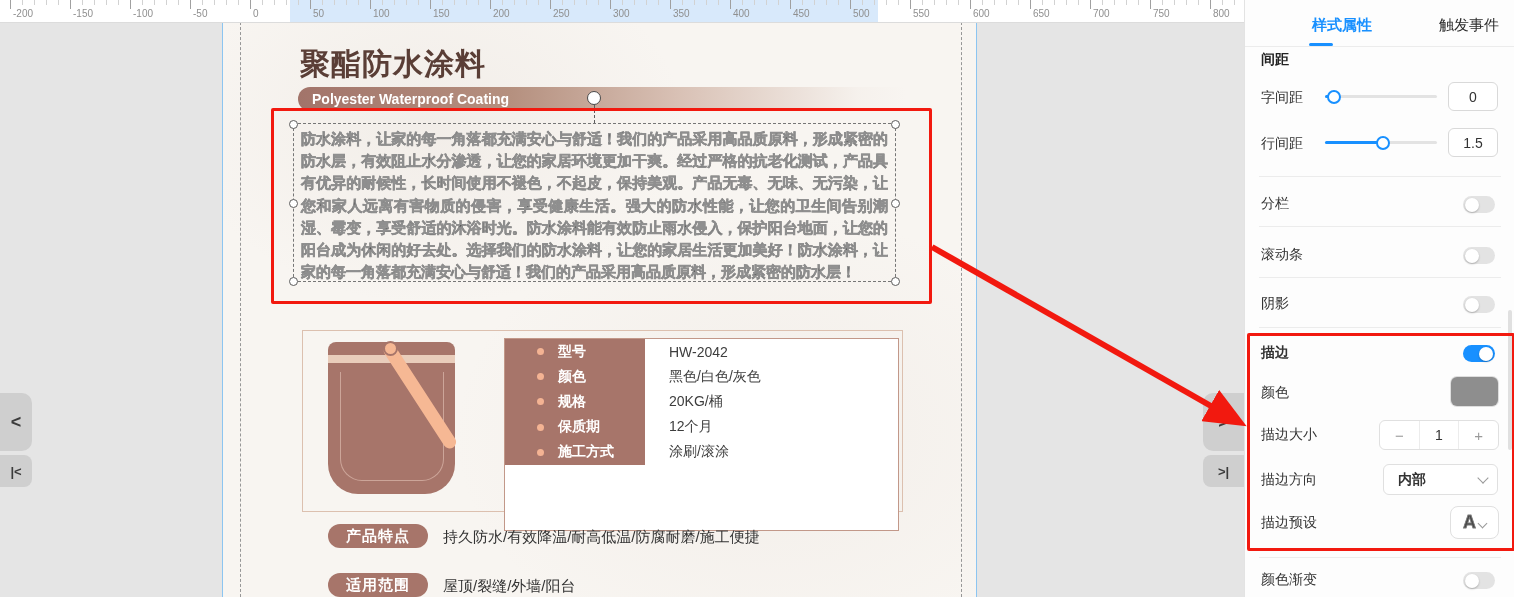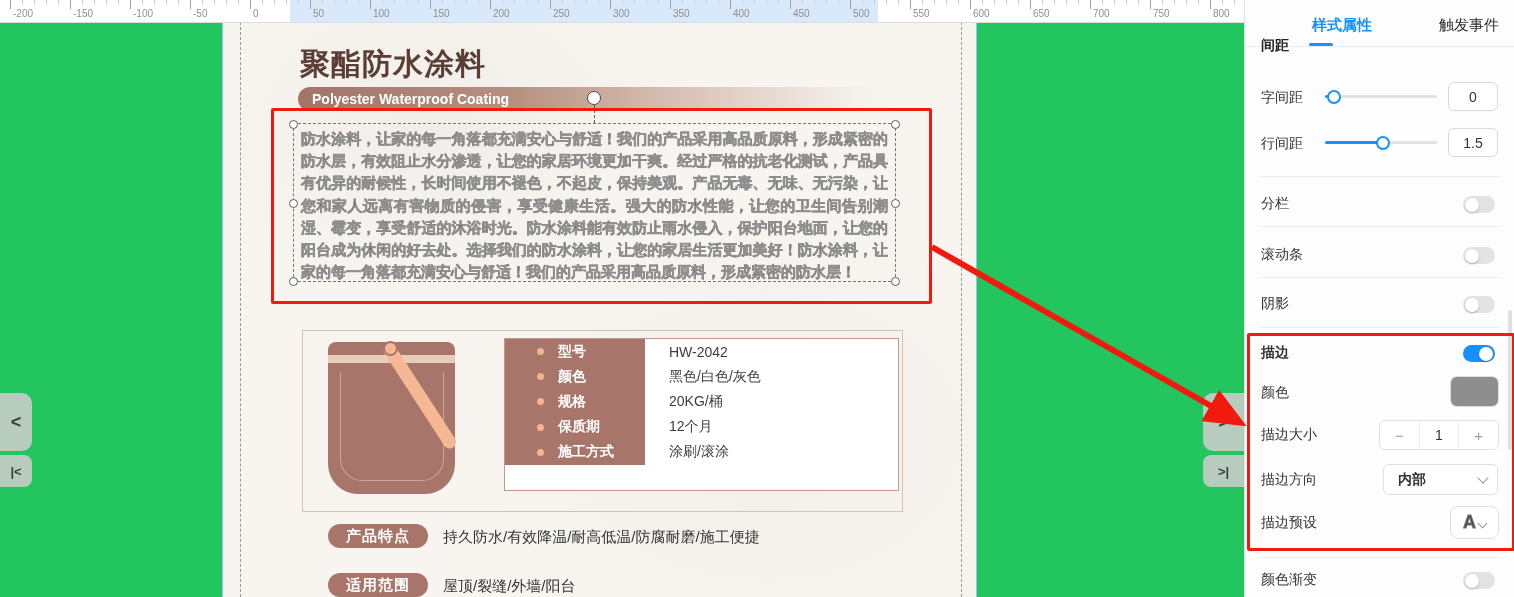--- a/index.html
+++ b/index.html
@@ -1,17 +1,17 @@
 <!DOCTYPE html>
 <html><head>
 <meta charset="utf-8">
 <style>
   html,body{margin:0;padding:0;}
   body{font-family:"Liberation Sans","DejaVu Sans",sans-serif;background:#fff;}
-  .stage{position:relative;width:1514px;height:597px;overflow:hidden;background:#22c55e;}
+  .stage{position:relative;width:1514px;height:597px;overflow:hidden;background:#e5e5e5;}
 
   
   .ruler{position:absolute;left:0;top:0;width:1244px;height:22px;background:#fff;border-bottom:1px solid #dcdcdc;z-index:6;}
   .ruler-highlight{position:absolute;left:290px;top:0;width:588px;height:22px;background:#d8e9fb;}
   .ruler::after{content:"";position:absolute;inset:0;
     background-image:repeating-linear-gradient(to right,#d2d2d2 0 1px,transparent 1px 12px);
     background-size:1244px 5px;background-repeat:no-repeat;background-position:10px 0;}
   .rtick{position:absolute;top:0;width:1px;height:9px;background:#a0a0a0;z-index:2;}
   .rlabel{position:absolute;top:8px;font-size:10px;color:#8f8f8f;z-index:2;white-space:nowrap;}
 
@@ -38,21 +38,21 @@
   .product-card{position:absolute;left:302px;top:330px;width:601px;height:182px;border:1px solid #dcc0af;box-sizing:border-box;}
 
   
   .bucket-body{position:absolute;left:328px;top:342px;width:127px;height:152px;background:#a7756a;border-radius:8px 8px 30px 30px;}
   .bucket-stripe{position:absolute;left:328px;top:355px;width:127px;height:8px;background:#e9cdbb;}
   .bucket-inner{position:absolute;left:340px;top:372px;width:102px;height:108px;border:1px solid rgba(250,225,210,.45);border-top:none;border-radius:0 0 22px 22px;}
   .bucket-handle{position:absolute;left:384px;top:344px;width:13px;height:122px;background:#f6b894;border-radius:7px;transform:rotate(-33deg);transform-origin:50% 7px;}
   .bucket-knob{position:absolute;left:383px;top:341px;width:15px;height:15px;border-radius:50%;background:#f6b894;border:2px solid #a7756a;box-sizing:border-box;}
 
   
-  .spec-table{position:absolute;left:504px;top:338px;width:395px;height:153px;border:1px solid #c29889;box-sizing:border-box;background:#fff;}
+  .spec-table{position:absolute;left:504px;top:338px;width:395px;height:193px;border:1px solid #c29889;box-sizing:border-box;background:#fff;}
   .spec-row{display:flex;height:25.17px;}
   .spec-label{width:140px;background:#a7756a;color:#fff;display:flex;align-items:center;font-size:14px;font-weight:700;}
   .spec-label .dot{width:7px;height:7px;border-radius:50%;background:#f4b393;margin:0 14px 0 32px;flex:none;}
   .spec-value{flex:1;display:flex;align-items:center;padding-left:24px;font-size:14px;color:#3d3d3d;background:#fff;}
 
   .pill{position:absolute;width:100px;height:24px;background:#a7756a;border-radius:12px;color:#fff;font-size:15px;font-weight:700;
     display:flex;align-items:center;justify-content:center;letter-spacing:1px;}
   .pill-desc{position:absolute;font-size:15px;color:#333;font-weight:500;}
 
   
@@ -64,21 +64,21 @@
   .nav-r2{left:1203px;top:455px;width:41px;height:32px;border-radius:8px 0 0 8px;font-size:13px;}
 
   
   .panel{position:absolute;left:1244px;top:0;width:270px;height:597px;background:#fdfdfd;border-left:1px solid #e3e3e3;box-sizing:border-box;z-index:6;}
   .tab{position:absolute;top:16px;font-size:15px;color:#2b2b2b;cursor:pointer;margin-left:28px;}
   .tab.active{color:#1890ff;font-weight:700;}
   .tab-indicator{position:absolute;left:64px;top:43px;width:24px;height:3px;border-radius:2px;background:#1890ff;}
   .pdivider{position:absolute;left:14px;width:242px;height:1px;background:#ececec;}
   .pdivider.full{left:0;width:270px;top:46px;}
   .plabel{position:absolute;left:16px;font-size:14px;color:#333;}
-  .ptitle{position:absolute;left:16px;top:37px;font-size:14px;font-weight:700;color:#222;}
+  .ptitle{position:absolute;left:16px;top:51px;font-size:14px;font-weight:700;color:#222;}
 
   .slider{position:absolute;height:3px;background:#e3e3e3;border-radius:2px;width:112px;left:80px;}
   .slider .fill{position:absolute;left:0;top:0;height:3px;background:#1890ff;border-radius:2px;}
   .slider .sknob{position:absolute;top:-5.5px;width:14px;height:14px;border-radius:50%;background:#fff;border:2px solid #1890ff;box-sizing:border-box;margin-left:-7px;}
   .valuebox{position:absolute;left:203px;width:50px;height:29px;border:1px solid #d9d9d9;border-radius:6px;background:#fff;box-sizing:border-box;
     display:flex;align-items:center;justify-content:center;font-size:14px;color:#333;}
 
   .toggle{position:absolute;left:218px;width:32px;height:17px;border-radius:9px;background:#e3e3e3;cursor:pointer;}
   .toggle .knob{position:absolute;top:1.5px;left:2px;width:14px;height:14px;border-radius:50%;background:#fff;box-shadow:0 1px 2px rgba(0,0,0,.25);}
   .toggle.on{background:#1890ff;}

